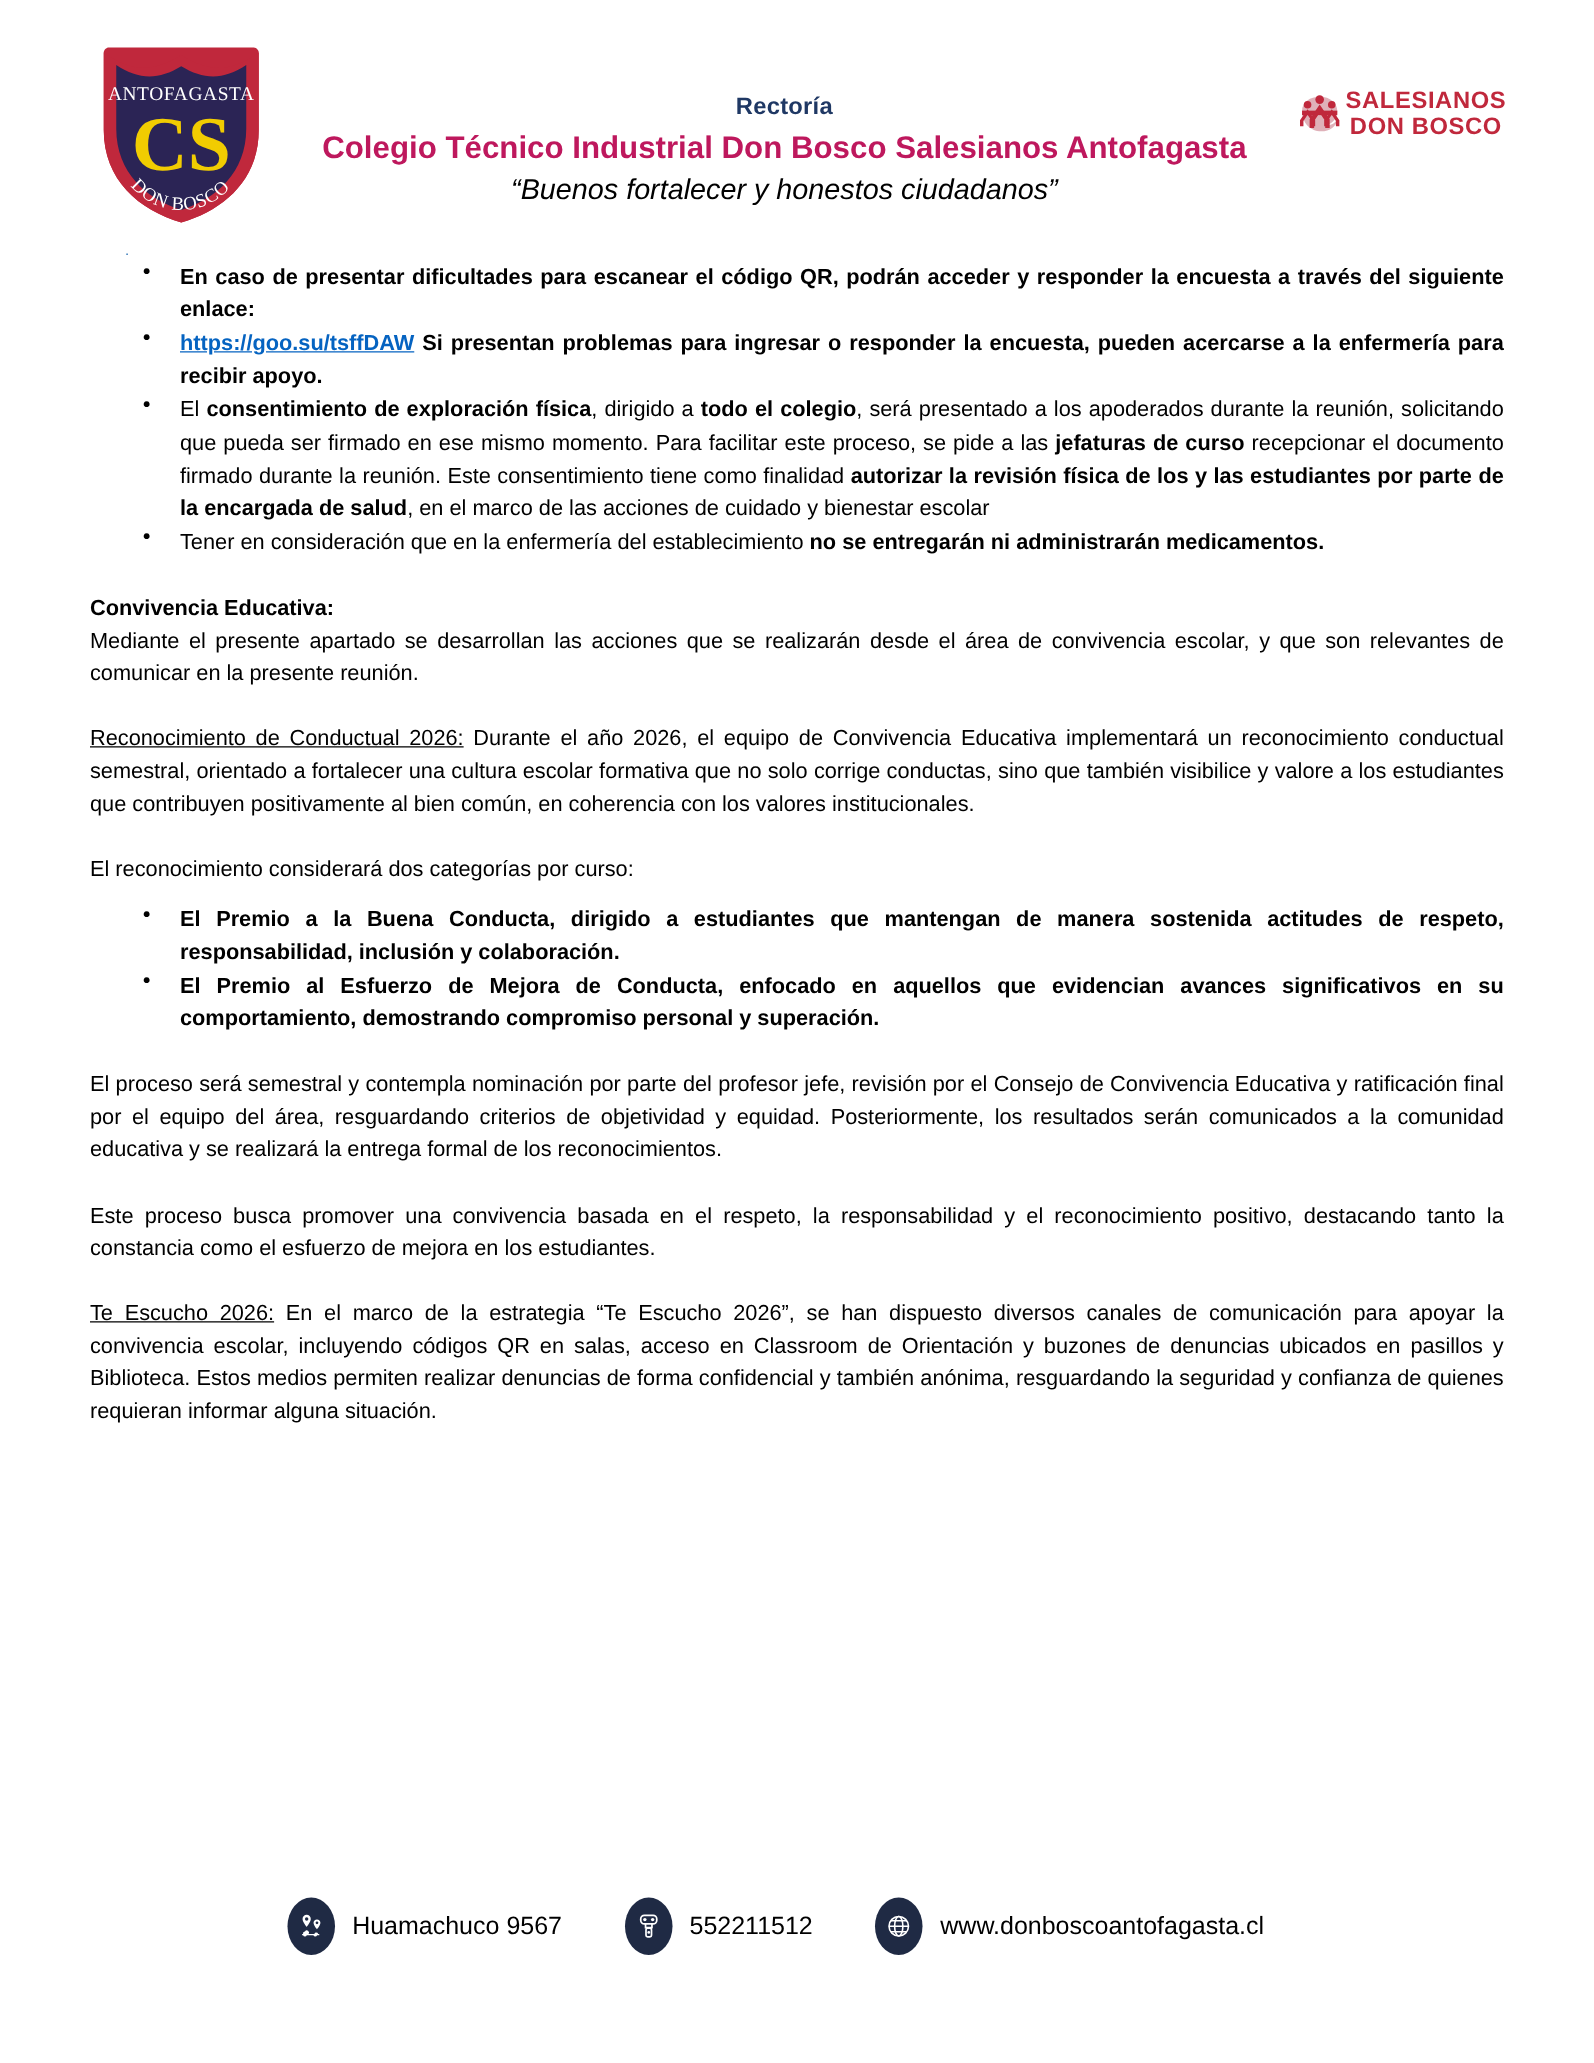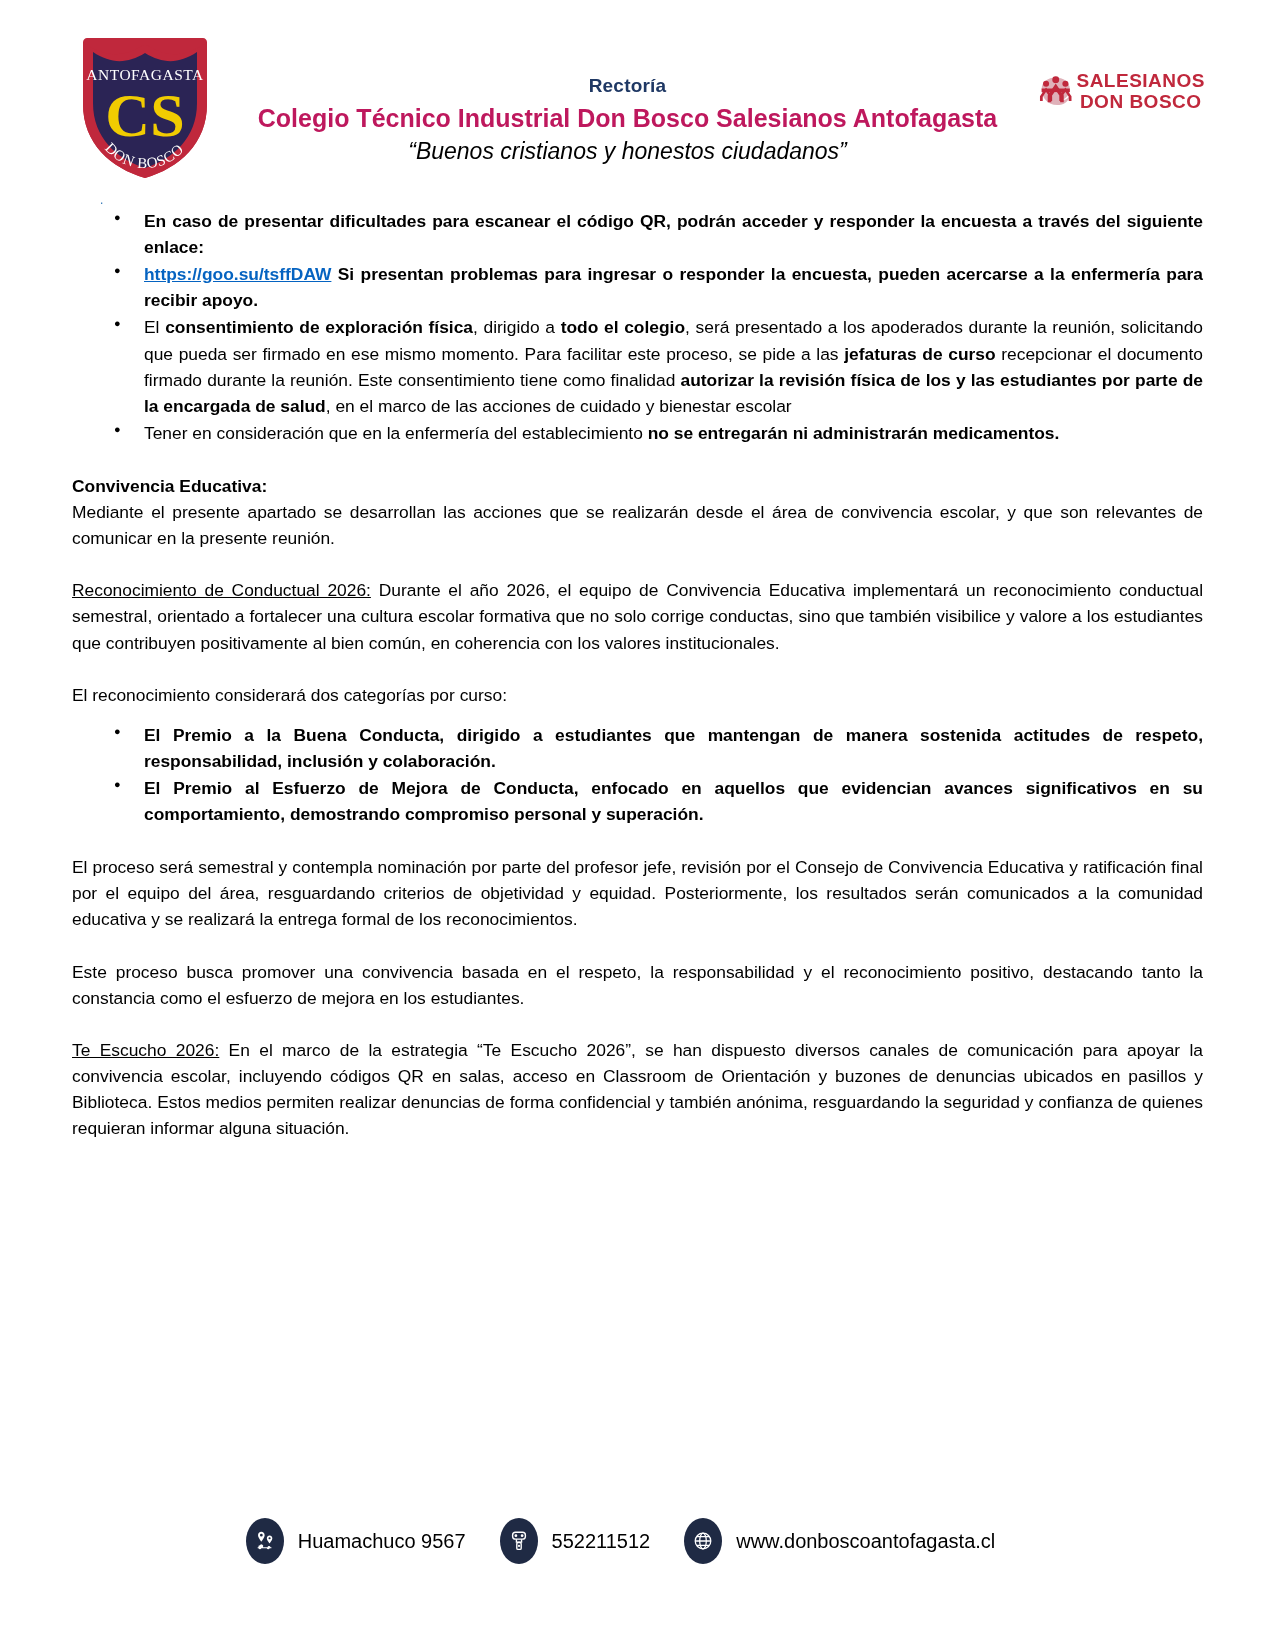--- a/index.html
+++ b/index.html
@@ -139,21 +139,21 @@
 
   
   .footer {
     position: absolute;
     left: 0;
     bottom: 86px;
     width: 1275px;
     display: flex;
     align-items: center;
     justify-content: center;
-    gap: 0px;
+    gap: 16px;
     font-size: 20px;
   }
   .fitem {
     display: flex;
     align-items: center;
   }
   .ficon {
     width: 38px;
     height: 46px;
     border-radius: 50%;
@@ -192,21 +192,21 @@
         <path id="dbarc" d="M22 104 A52 52 0 0 0 118 104" fill="none"></path>
         <text fill="#ffffff" font-family="'Liberation Serif', serif" font-size="15" letter-spacing="0.5">
           <textPath href="#dbarc" startOffset="12%">DON BOSCO</textPath>
         </text>
       </svg>
     </div>
 
     <div class="header-center">
       <div class="doc-dept">Rectoría</div>
       <div class="doc-school">Colegio Técnico Industrial Don Bosco Salesianos Antofagasta</div>
-      <div class="doc-motto">“Buenos cristianos y honestos ciudadanos”</div>
+      <div class="doc-motto">“Buenos fortalecer y honestos ciudadanos”</div>
     </div>
 
     <div class="logo-right">
       <svg width="150" height="118" viewBox="0 0 150 118">
         <path d="M24 52 C24 24 48 10 75 10 C106 10 126 28 126 52 C126 72 114 86 96 92 C110 92 122 84 126 74 C124 96 104 110 80 110 C46 110 24 84 24 52 Z" fill="#d9a3ad" opacity="0.85"></path>
         <circle cx="40" cy="33" r="11" fill="#c0283c"></circle>
         <path d="M40 46 L62 78 L62 95 L52 95 L52 80 L40 62 L28 80 L28 95 L18 95 L18 78 Z" fill="#c0283c"></path>
         <circle cx="110" cy="33" r="11" fill="#c0283c"></circle>
         <path d="M110 46 L132 78 L132 95 L122 95 L122 80 L110 62 L98 80 L98 95 L88 95 L88 78 Z" fill="#c0283c"></path>
         <rect x="24" y="50" width="102" height="13" fill="#c0283c"></rect>

